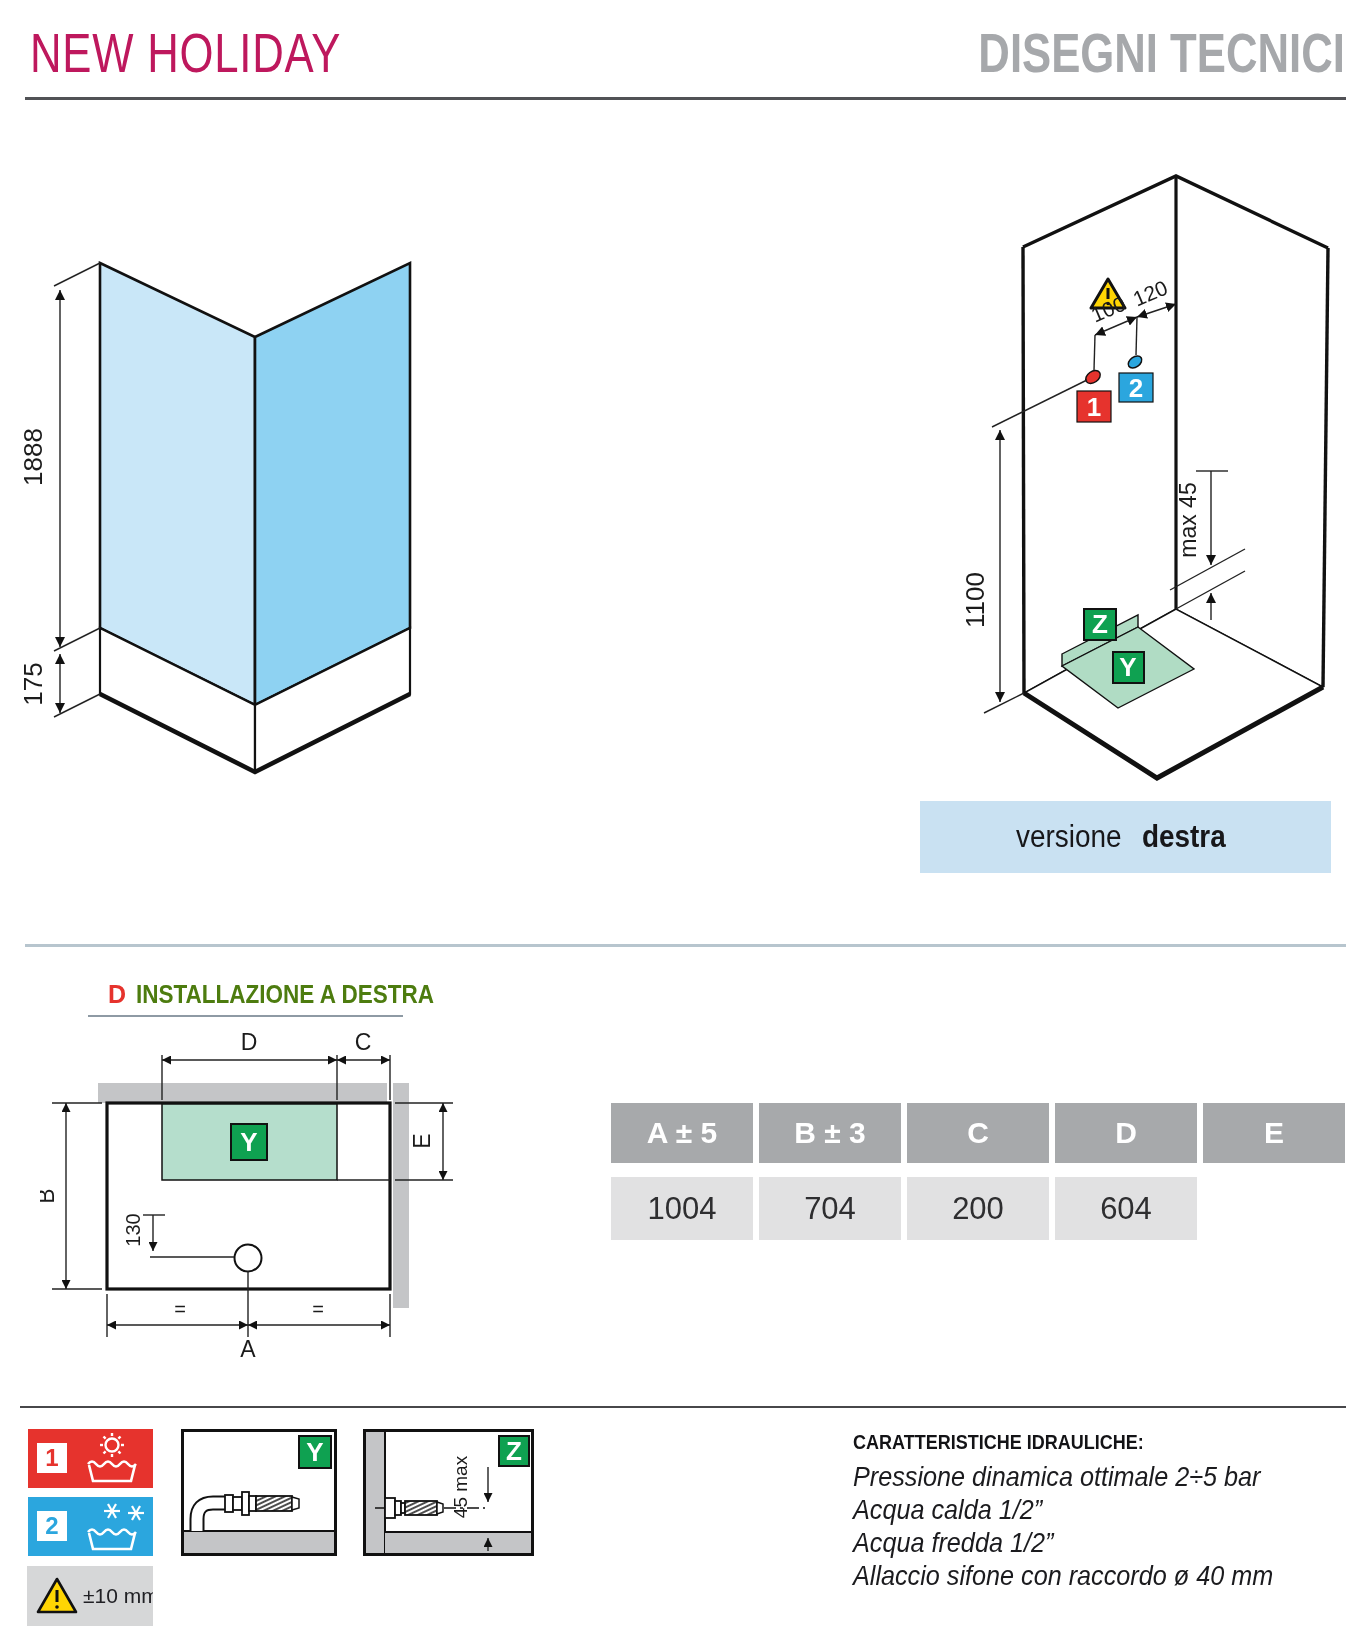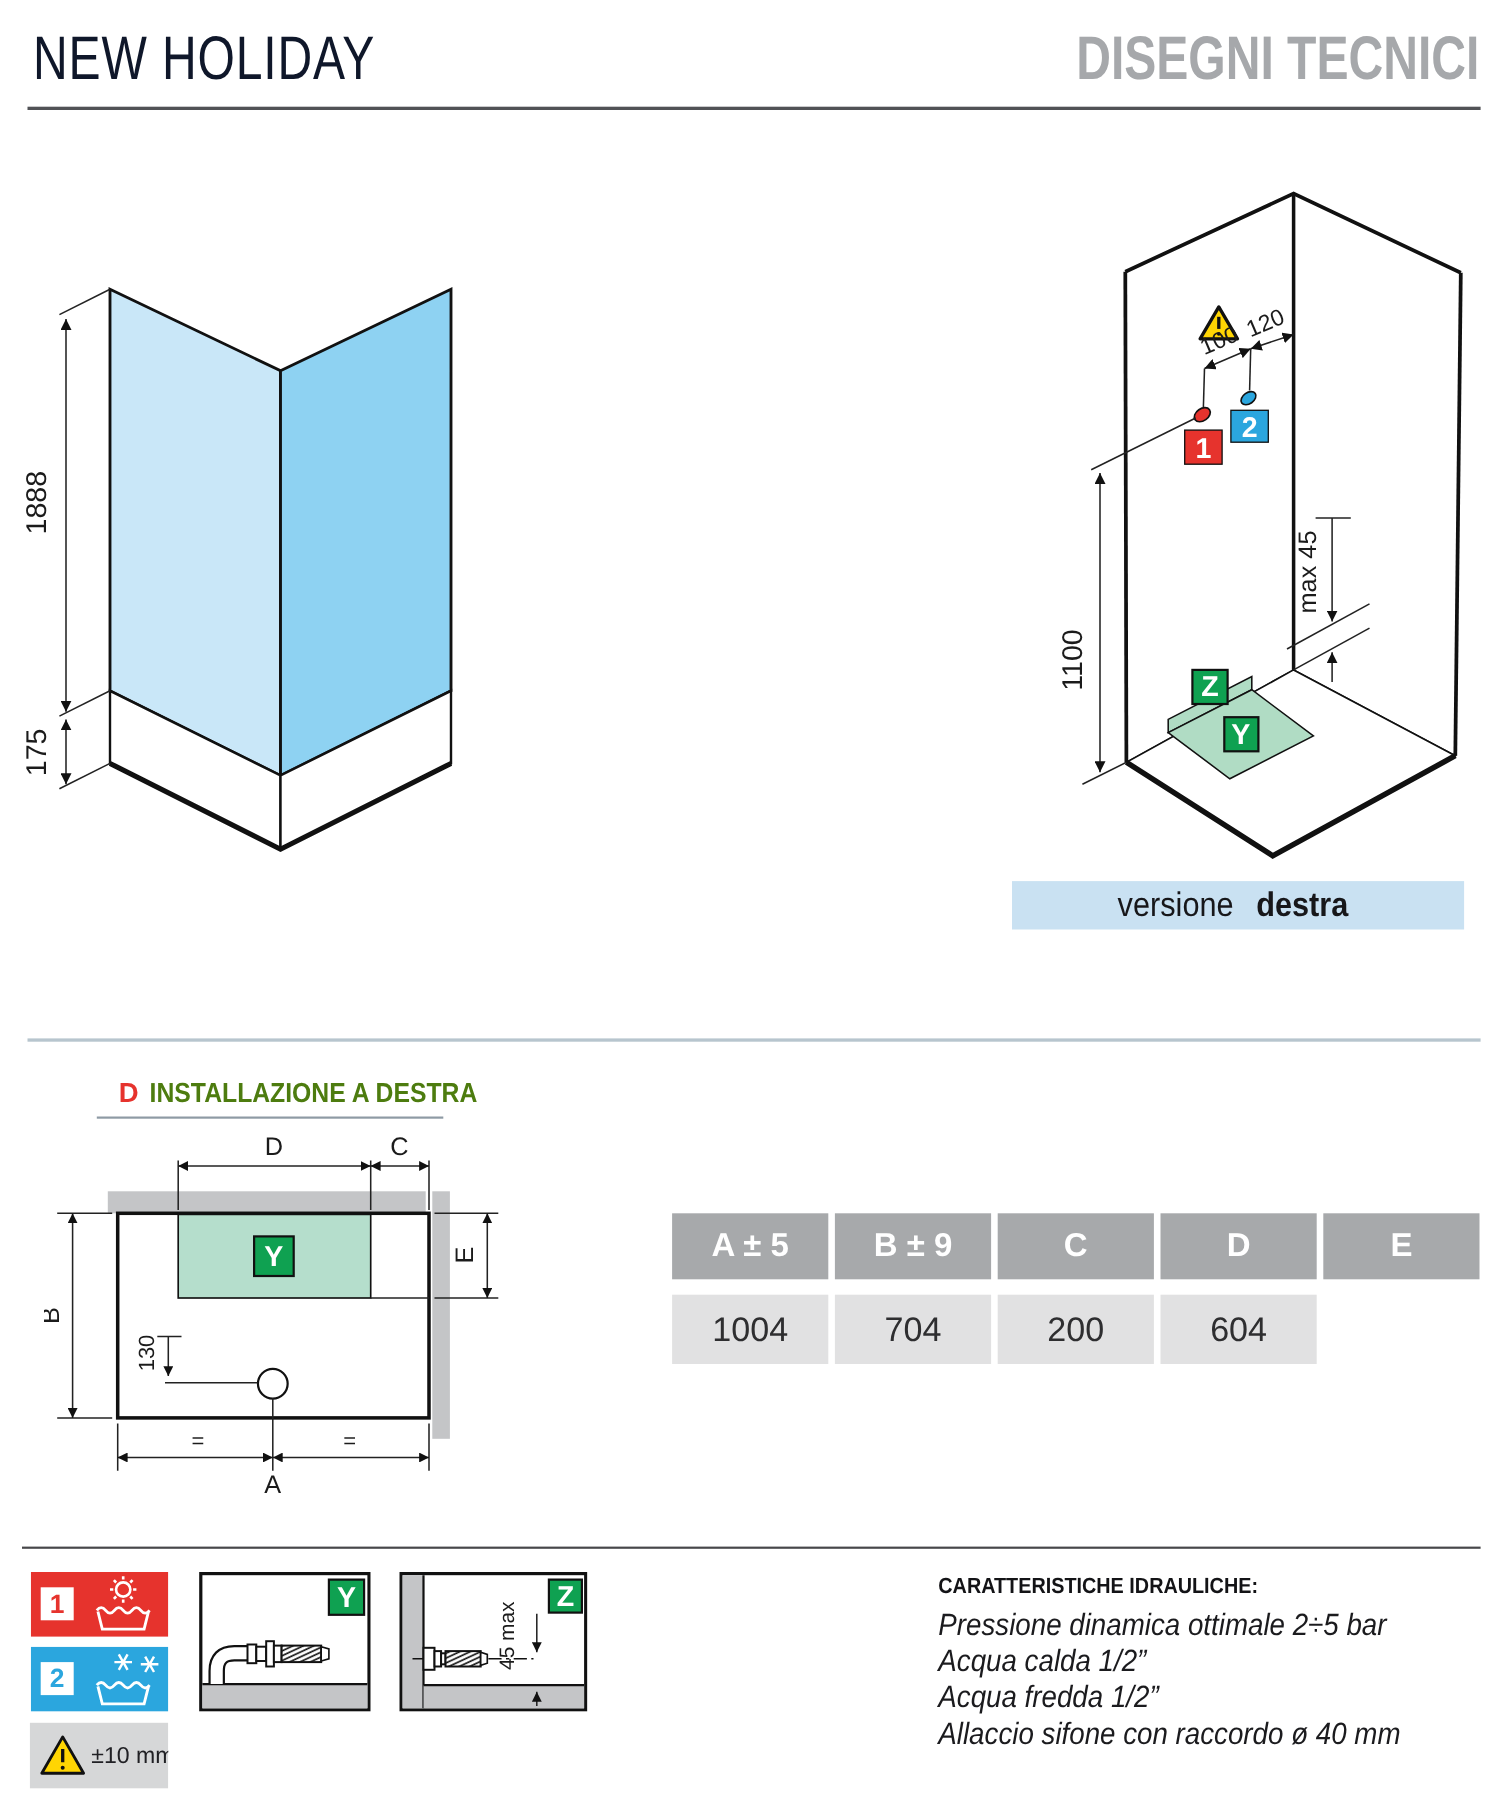--- a/index.html
+++ b/index.html
@@ -2,28 +2,28 @@
 <html><head>
 <meta charset="utf-8">
 <style>
   html,body{margin:0;padding:0;background:#fff;}
   #page{position:relative;width:1366px;height:1650px;background:#ffffff;overflow:hidden;
         font-family:"Liberation Sans",sans-serif;color:#1b1b1b;}
   .abs{position:absolute;}
   .cx{display:inline-block;transform:scaleX(.78);transform-origin:0 50%;white-space:nowrap;}
   .cx9{display:inline-block;transform:scaleX(.9);transform-origin:0 50%;white-space:nowrap;}
   
-  .h-title{left:30px;top:20px;font-size:56px;font-weight:400;color:#0f172a;letter-spacing:1px;}
+  .h-title{left:30px;top:20px;font-size:56px;font-weight:400;color:#be185d;letter-spacing:1px;}
   .h-sub{right:21px;top:20px;font-size:56px;font-weight:bold;color:#a6a8ab;}
   .h-sub .cx{transform-origin:100% 50%;}
   .rule{left:25px;top:97px;width:1321px;height:3px;background:#515256;}
   .rule2{left:25px;top:944px;width:1321px;height:3px;background:#b7c5ce;}
   .rule3{left:20px;top:1406px;width:1326px;height:2px;background:#47474a;}
   
-  .vbar{left:920px;top:801px;width:411px;height:44px;background:#c9e1f2;
+  .vbar{left:920px;top:801px;width:411px;height:72px;background:#c9e1f2;
         display:flex;align-items:center;justify-content:center;font-size:31px;color:#17171a;}
   .vbar b{margin-left:9px;}
   
   .ptitle{left:108px;top:980px;font-size:25px;display:flex;gap:10px;align-items:baseline;}
   .ptitle .mk{color:#e6332d;font-weight:bold;}
   .ptitle .tt{color:#4d7c0f;font-weight:bold;}
   .punder{left:88px;top:1015px;width:315px;height:2px;background:#8e9aa4;}
   
   .tbl{left:579px;top:1103px;width:766px;}
   .trow{display:grid;grid-template-columns:repeat(5,1fr);gap:6px;padding-left:32px;}
@@ -227,21 +227,21 @@
       <line x1="208" y1="295" x2="350" y2="295" class="thin" marker-start="url(#arP)" marker-end="url(#arP)"></line>
       <text class="dim20" text-anchor="middle" x="140" y="286">=</text>
       <text class="dim20" text-anchor="middle" x="278" y="286">=</text>
       <text class="dim24" text-anchor="middle" x="208" y="327">A</text>
     </g>
   </svg>
 
   <div class="abs tbl">
     <div class="trow">
       <div class="th">A ± 5</div>
-      <div class="th">B ± 9</div>
+      <div class="th">B ± 3</div>
       <div class="th">C</div>
       <div class="th">D</div>
       <div class="th">E</div>
     </div>
     <div class="tgap"></div>
     <div class="trow">
       <div class="tv">1004</div>
       <div class="tv">704</div>
       <div class="tv">200</div>
       <div class="tv">604</div>

